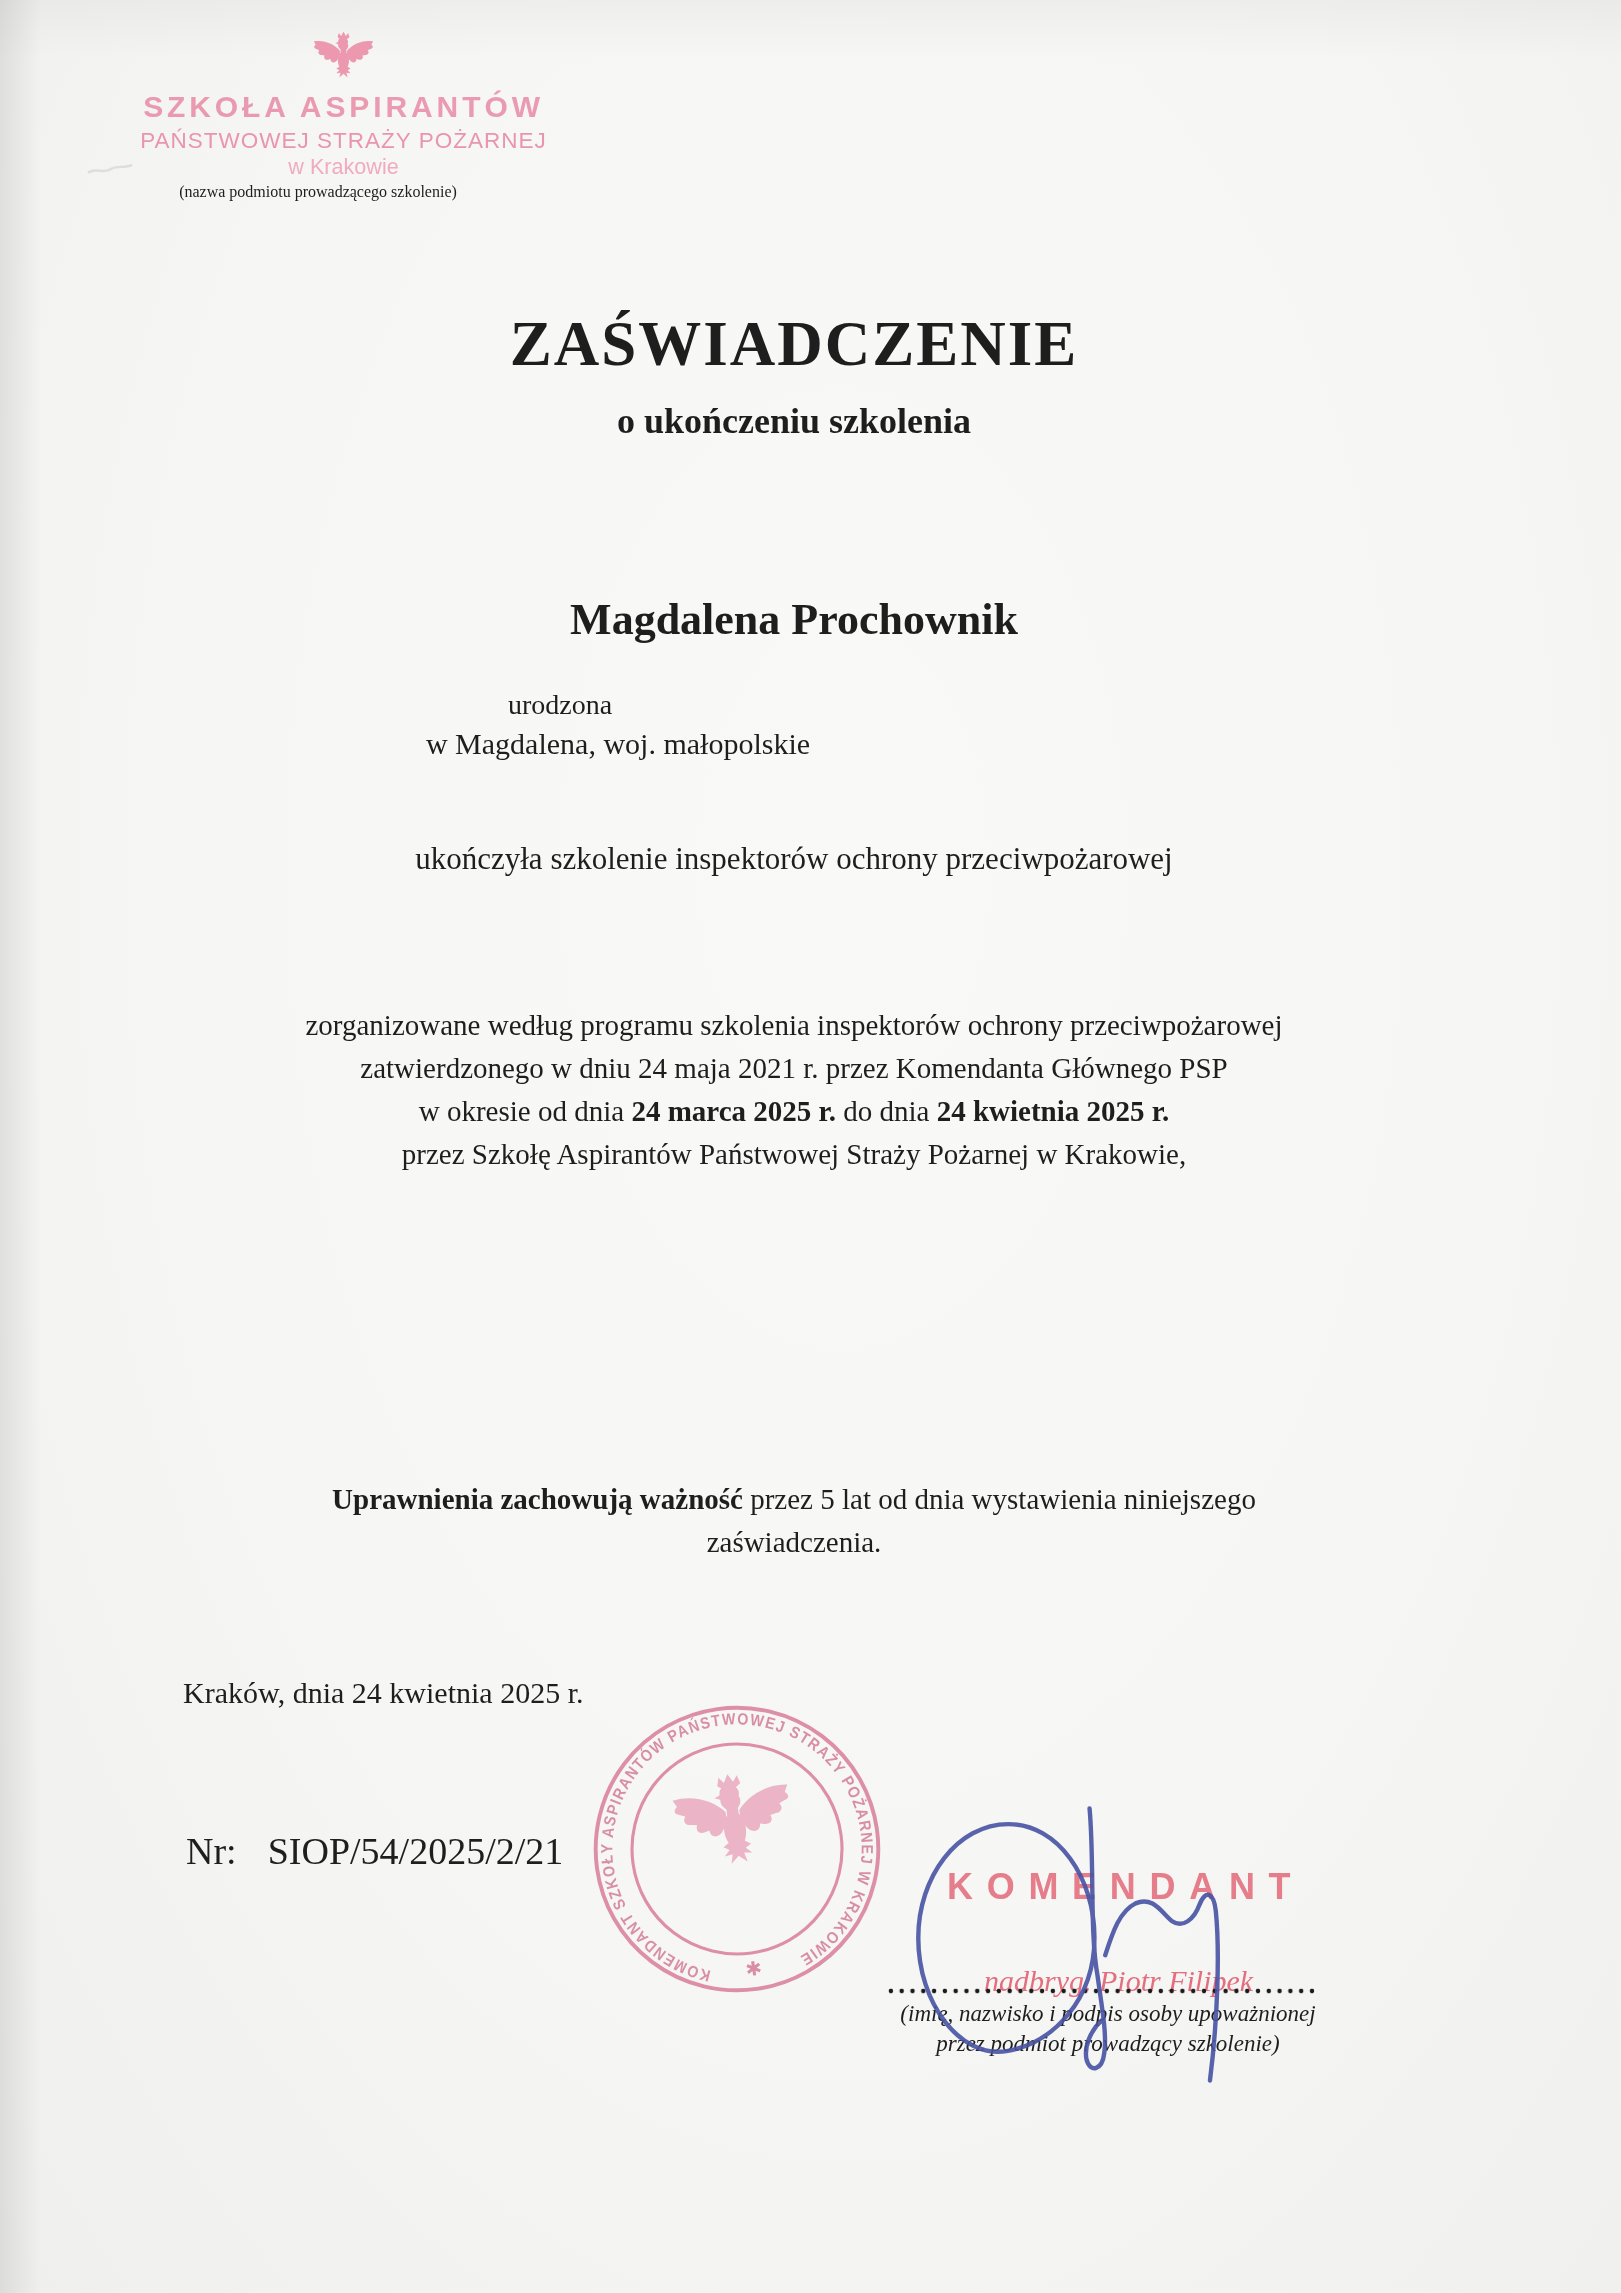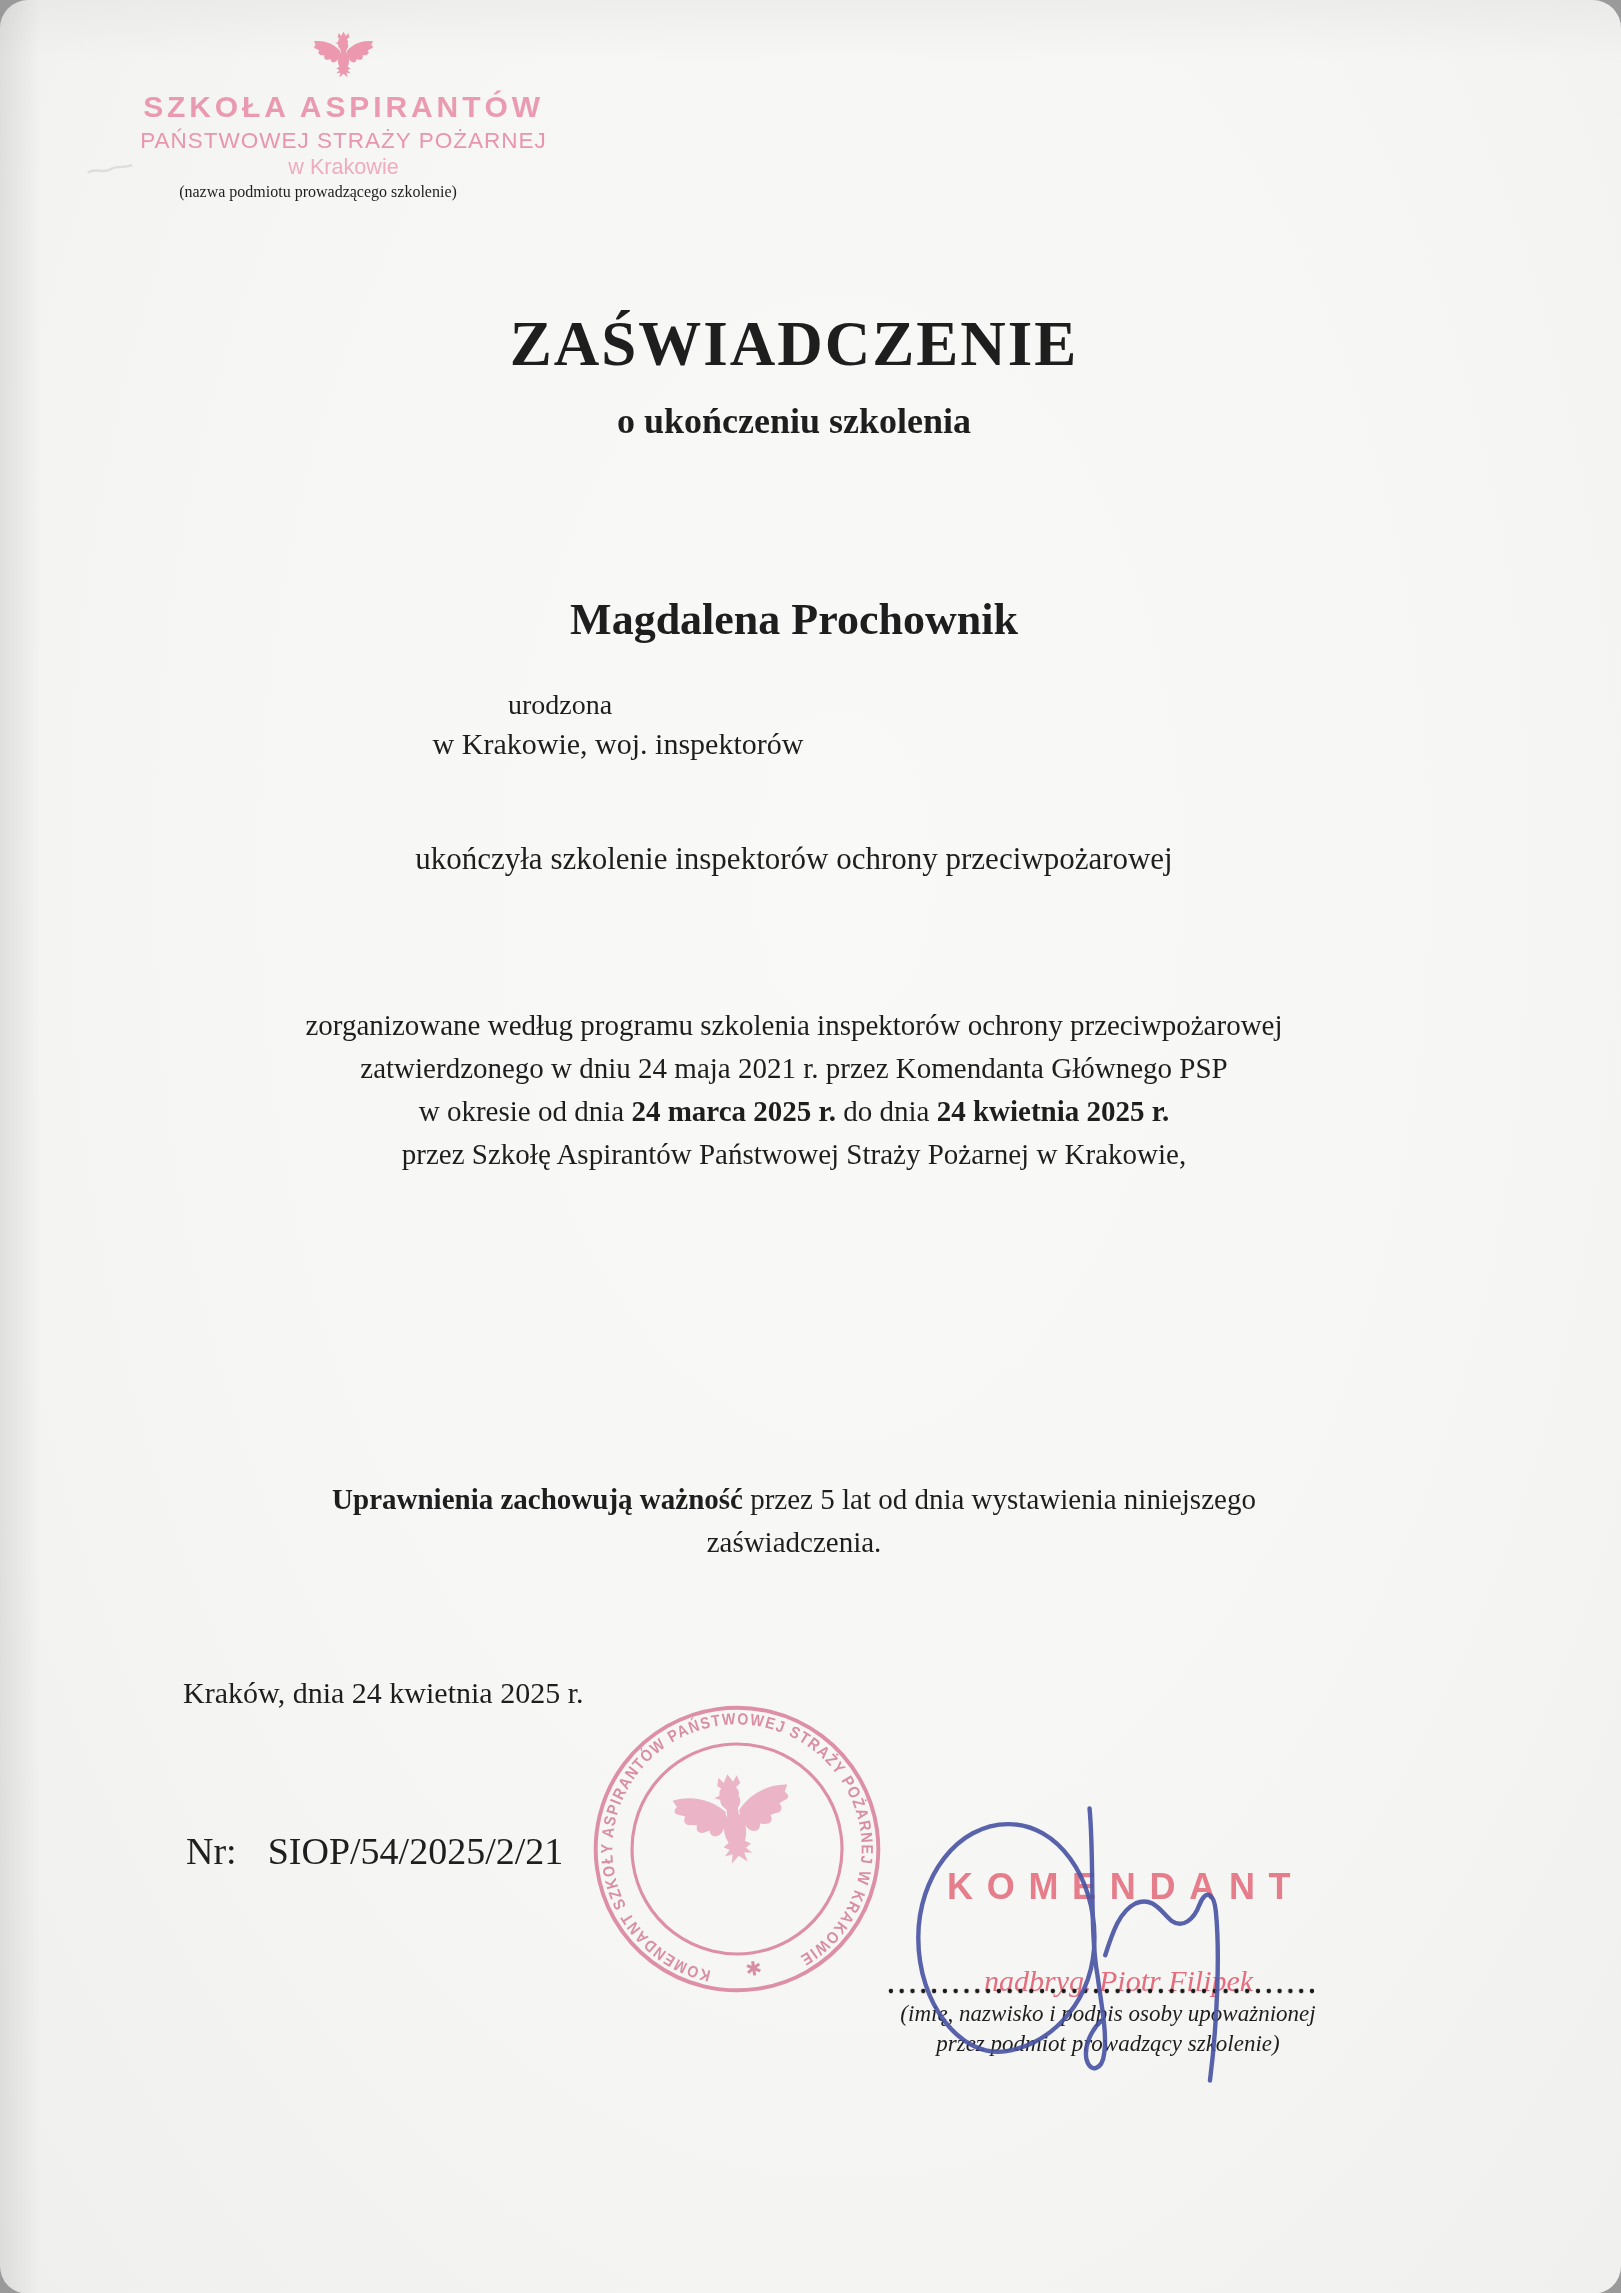--- a/index.html
+++ b/index.html
@@ -14,21 +14,20 @@
     position:relative;
     width:1621px;height:2294px;
     margin:0 auto;
     overflow:hidden;
     font-family:"Liberation Serif", serif;
     color:var(--ink);
     background:
       linear-gradient(90deg, rgba(90,90,90,.13) 0px, rgba(90,90,90,0) 41px),
       linear-gradient(180deg, rgba(120,120,120,.07) 0px, rgba(120,120,120,0) 59px),
       radial-gradient(ellipse at 52% 38%, #f9f9f7 0%, #f6f6f4 55%, #efefed 100%);
-    border-radius: 28px;
   }
   
   .hdr{
     position:absolute;left:110px;top:25.5px;width:467px;
     text-align:center;
     font-family:"Liberation Sans", sans-serif;
     line-height:1.12;
   }
   .hdr .eagle{display:block;margin:0 auto 5.9px auto;filter:blur(0.3px);}
   .hdr-l1{font-size:30px;letter-spacing:3.9px;font-weight:bold;color:var(--stamp_pink);opacity:.85;filter:blur(0.3px);}
@@ -103,21 +102,21 @@
     <div class="hdr-l2">PAŃSTWOWEJ STRAŻY POŻARNEJ</div>
     <div class="hdr-l3">w Krakowie</div>
     <div class="hdr-cap">(nazwa podmiotu prowadzącego szkolenie)</div>
   </div>
 
   <div class="c title">ZAŚWIADCZENIE</div>
   <div class="c subtitle">o ukończeniu szkolenia</div>
 
   <div class="c name">Magdalena Prochownik</div>
   <div class="born">urodzona</div>
-  <div class="bornplace">w Krakowie, woj. inspektorów</div>
+  <div class="bornplace">w Magdalena, woj. małopolskie</div>
 
   <div class="c course">ukończyła szkolenie inspektorów ochrony przeciwpożarowej</div>
 
   <div class="c par org">
     <div>zorganizowane według programu szkolenia inspektorów ochrony przeciwpożarowej</div>
     <div>zatwierdzonego w dniu 24 maja 2021 r. przez Komendanta Głównego PSP</div>
     <div><span>w okresie od dnia </span><b>24 marca 2025 r.</b><span> do dnia </span><b>24 kwietnia 2025 r.</b></div>
     <div>przez Szkołę Aspirantów Państwowej Straży Pożarnej w Krakowie,</div>
   </div>
 

